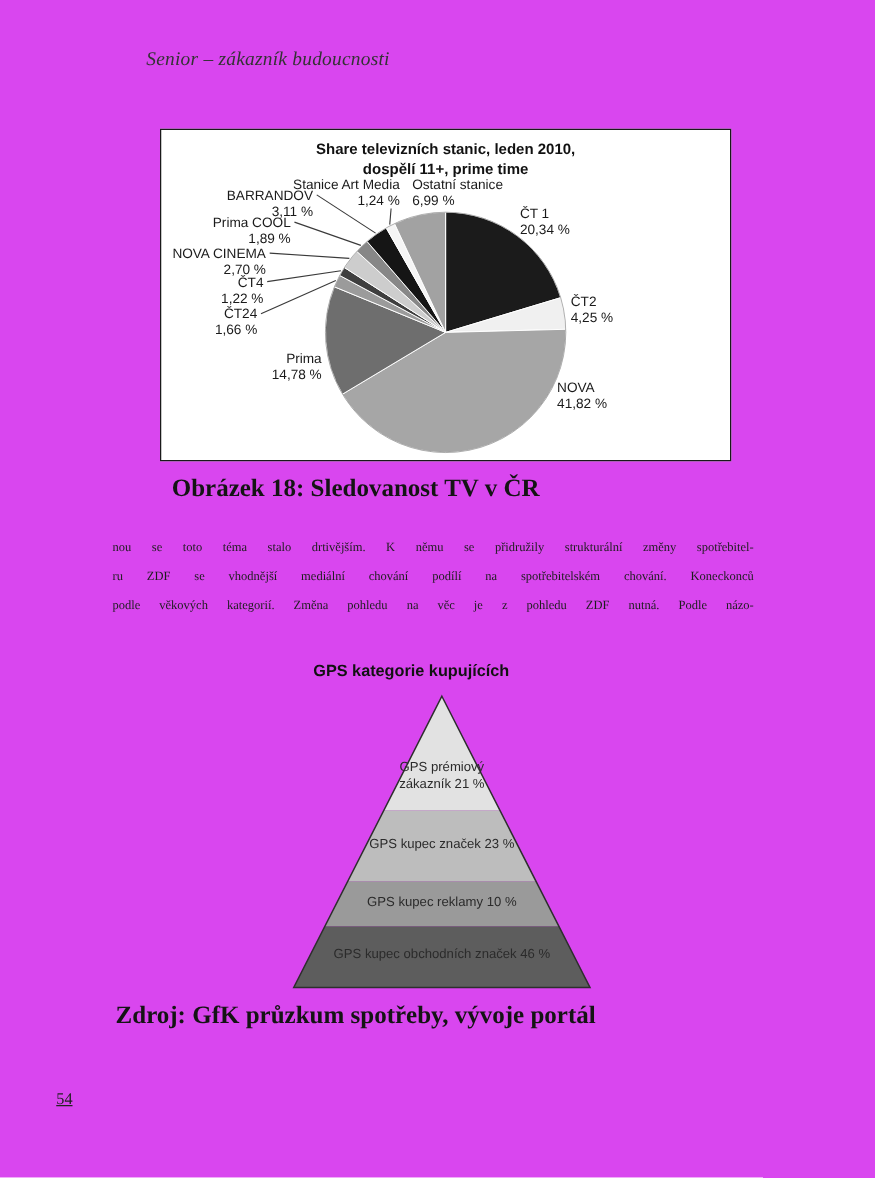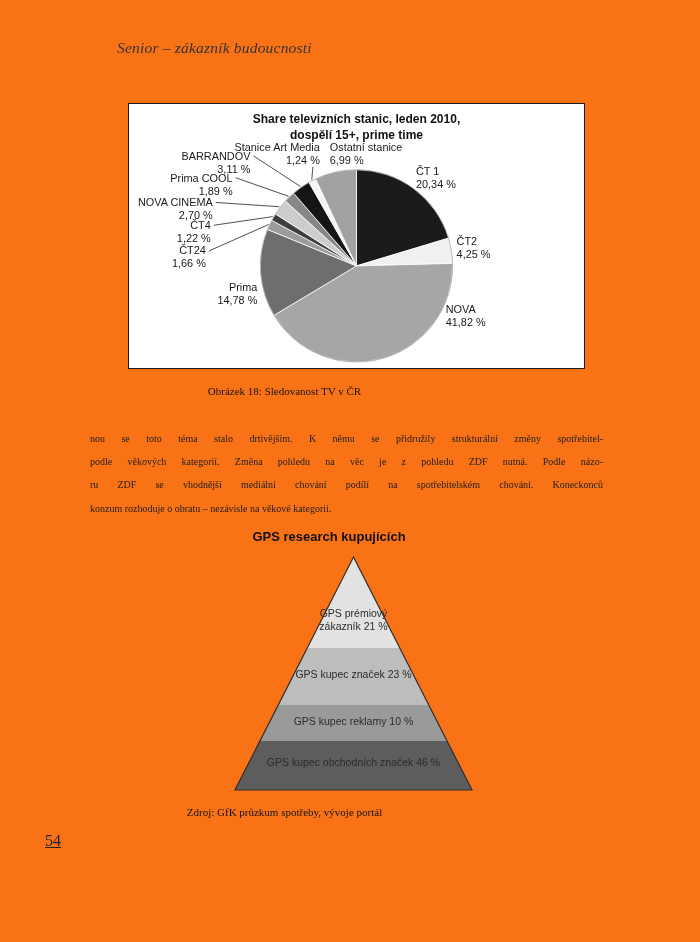--- a/index.html
+++ b/index.html
@@ -1,67 +1,67 @@
 <!DOCTYPE html>
 <html><head>
 <meta charset="utf-8">
 <style>
   html,body{margin:0;padding:0;background:#ffffff;}
   .page{
-    position:relative;width:700px;height:942px;background:#f97316;
+    position:relative;width:700px;height:942px;background:#d946ef;
     font-family:"Liberation Serif", serif;color:#1f1f1f;overflow:hidden;
   }
   .running-header{
     position:absolute;left:117px;top:39px;font-style:italic;
     font-size:15.5px;color:#333;letter-spacing:.2px;
   }
   .chart-box{
     position:absolute;left:128px;top:103px;width:457px;height:266px;
     border:1.6px solid #1a1a1a;background:#fff;box-sizing:border-box;
   }
   .chart-title{
     position:absolute;top:7px;left:0;right:0;text-align:center;
     font-family:"Liberation Sans", sans-serif;font-weight:bold;
     font-size:12px;line-height:16px;color:#111;
   }
   .pie-svg{position:absolute;left:0;bottom:0;width:453px;height:226px;}
   .caption{
     position:absolute;left:0;width:569px;text-align:center;
-    font-weight:normal;font-size:11px;line-height:21px;color:#141414;
+    font-weight:bold;font-size:20px;line-height:21px;color:#141414;
   }
   .cap18{top:381px;}
   .cap19{top:802px;}
   .body-text{
     position:absolute;left:90px;top:427px;width:513px;
     font-size:10px;line-height:23.2px;color:#1d1d1d;
   }
   .jline{text-align:justify;text-align-last:justify;white-space:nowrap;}
   .jline.last{text-align:left;text-align-last:left;}
   .pyramid-title{
     position:absolute;left:129px;top:529px;width:400px;text-align:center;
     font-family:"Liberation Sans", sans-serif;font-weight:bold;
     font-size:13px;color:#111;
   }
   .pyramid-svg{position:absolute;left:228px;top:552px;width:260px;height:240px;}
   .page-number{
-    position:absolute;left:45px;top:832px;font-size:16px;color:#222;text-decoration:underline;
+    position:absolute;left:45px;top:871px;font-size:13px;color:#222;text-decoration:underline;
   }
   svg text{font-family:"Liberation Sans", sans-serif;}
 </style>
 </head>
 <body>
 
 <div class="page">
 
   <div class="running-header">Senior – zákazník budoucnosti</div>
 
   <div class="chart-box">
     <div class="chart-title">
       <div>Share televizních stanic, leden 2010,</div>
-      <div>dospělí 15+, prime time</div>
+      <div>dospělí 11+, prime time</div>
     </div>
     <svg id="pie-svg" class="pie-svg" viewBox="0 0 456 228" preserveAspectRatio="xMidYMid meet">
         <path d="M 229 125 L 229.00 28.00 A 97 97 0 0 1 321.87 97.00 Z" fill="#1b1b1b" stroke="#ffffff" stroke-width="0.8"></path>
         <path d="M 229 125 L 321.87 97.00 A 97 97 0 0 1 325.97 122.50 Z" fill="#f0f0f0" stroke="#ffffff" stroke-width="0.8"></path>
         <path d="M 229 125 L 325.97 122.50 A 97 97 0 0 1 145.79 174.85 Z" fill="#a6a6a6" stroke="#ffffff" stroke-width="0.8"></path>
         <path d="M 229 125 L 145.79 174.85 A 97 97 0 0 1 139.24 88.22 Z" fill="#6e6e6e" stroke="#ffffff" stroke-width="0.8"></path>
         <path d="M 229 125 L 139.24 88.22 A 97 97 0 0 1 143.56 79.07 Z" fill="#9b9b9b" stroke="#ffffff" stroke-width="0.8"></path>
         <path d="M 229 125 L 143.56 79.07 A 97 97 0 0 1 147.33 72.67 Z" fill="#3f3f3f" stroke="#ffffff" stroke-width="0.8"></path>
         <path d="M 229 125 L 147.33 72.67 A 97 97 0 0 1 157.34 59.63 Z" fill="#cdcdcd" stroke="#ffffff" stroke-width="0.8"></path>
         <path d="M 229 125 L 157.34 59.63 A 97 97 0 0 1 165.59 51.60 Z" fill="#878787" stroke="#ffffff" stroke-width="0.8"></path>
@@ -99,26 +99,25 @@
         <text x="202" y="22" text-anchor="start" font-size="11" fill="#1a1a1a">6,99 %</text>
       </svg>
   </div>
 
   <div class="caption cap18">
     <div>Obrázek 18: Sledovanost TV v ČR</div>
   </div>
 
   <div class="body-text">
     <div class="jline">nou se toto téma stalo drtivějším. K němu se přidružily strukturální změny spotřebitel-</div>
+    <div class="jline">ru ZDF se vhodnější mediální chování podílí na spotřebitelském chování. Koneckonců</div>
     <div class="jline">podle věkových kategorií. Změna pohledu na věc je z pohledu ZDF nutná. Podle názo-</div>
-    <div class="jline">ru ZDF se vhodnější mediální chování podílí na spotřebitelském chování. Koneckonců</div>
-    <div class="jline last">konzum rozhoduje o obratu – nezávisle na věkové kategorii.</div>
   </div>
 
-  <div class="pyramid-title">GPS research kupujících</div>
+  <div class="pyramid-title">GPS kategorie kupujících</div>
 
   <svg id="pyramid-svg" class="pyramid-svg" viewBox="0 0 260 240">
       <polygon points="125.5,5 171.83350000000002,96.10300000000001 79.1665,96.10300000000001" fill="#e2e2e2"></polygon>
       <polygon points="79.1665,96.10300000000001 171.83350000000002,96.10300000000001 200.7475,152.955 50.2525,152.955" fill="#bdbdbd"></polygon>
       <polygon points="50.2525,152.955 200.7475,152.955 219.115,189.07000000000002 31.88499999999999,189.07000000000002" fill="#9a9a9a"></polygon>
       <polygon points="31.88499999999999,189.07000000000002 219.115,189.07000000000002 244,238 7,238" fill="#5d5d5d"></polygon>
       <polygon points="125.5,5 244,238 7,238" fill="none" stroke="#2e2e2e" stroke-width="1.2"></polygon>
       <text x="125.5" y="65" text-anchor="middle" font-size="10.5" fill="#2b2b2b">GPS prémiový</text>
       <text x="125.5" y="78" text-anchor="middle" font-size="10.5" fill="#2b2b2b">zákazník 21 %</text>
       <text x="125.5" y="126" text-anchor="middle" font-size="10.5" fill="#2b2b2b">GPS kupec značek 23 %</text>

